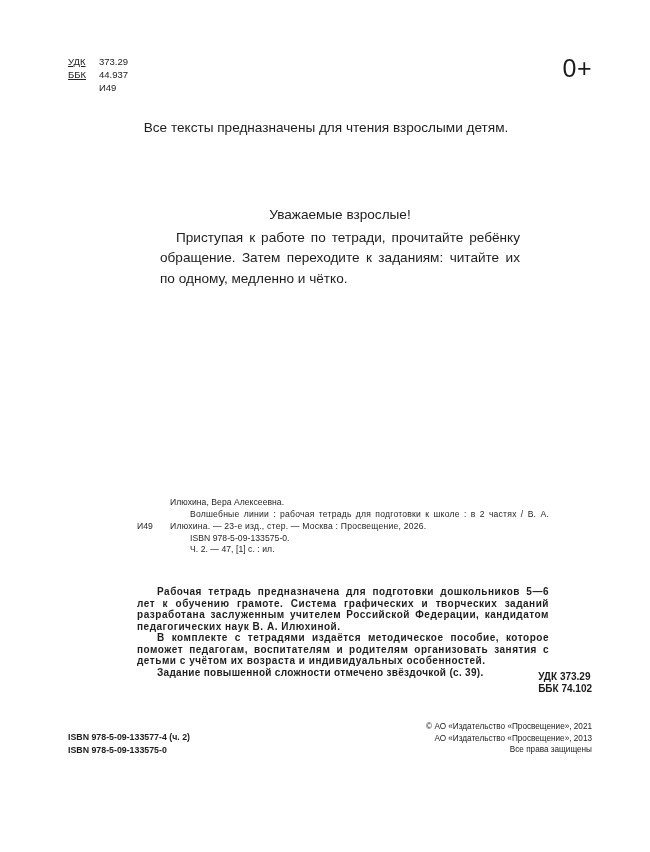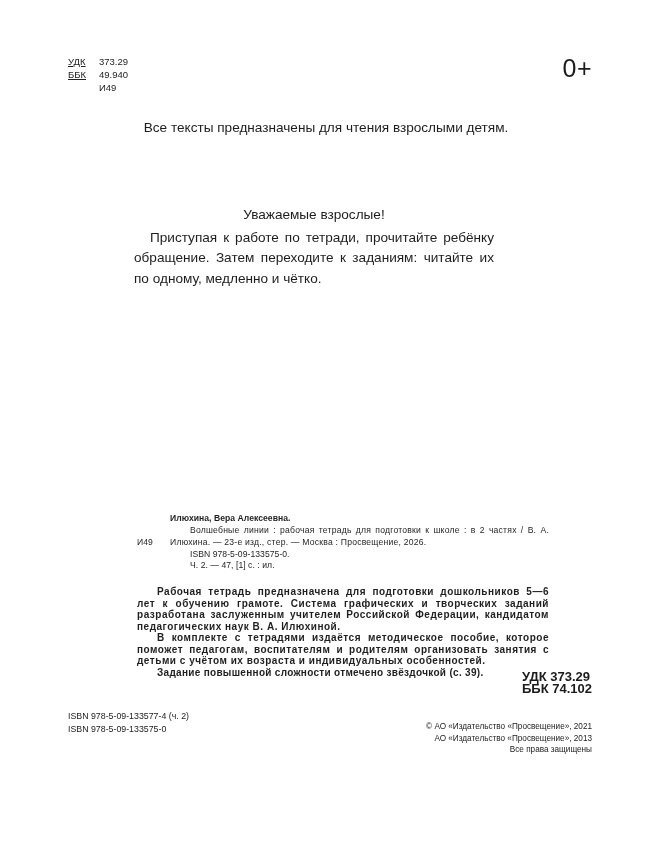--- a/index.html
+++ b/index.html
@@ -67,21 +67,21 @@
     width: 396px;
     text-align: center;
     font-size: 13.6px;
     line-height: 20px;
     color: #1d1d1d;
   }
 
   
   .address-block {
     position: absolute;
-    left: 134px;
+    left: 160px;
     top: 205px;
     width: 360px;
     font-size: 13.6px;
     line-height: 20.5px;
     color: #1d1d1d;
   }
   .address-heading {
     text-align: center;
     margin-bottom: 2px;
   }
@@ -95,24 +95,23 @@
   .biblio {
     position: absolute;
     left: 137px;
     top: 497px;
     width: 412px;
     font-size: 8.6px;
     line-height: 11.6px;
     color: #1f1f1f;
   }
   .biblio-author {
-    font-weight: bold;
+    font-weight: normal;
     margin-left: 33px;
     letter-spacing: 0.04px;
-    margin-top: 16px;
   }
   .biblio-desc-wrap {
     position: relative;
     margin-top: 0.5px;
   }
   .shelf-mark {
     position: absolute;
     left: 0;
     top: 11.6px;
     width: 30px;
@@ -154,34 +153,34 @@
   .annotation p.tight {
     letter-spacing: 0.3px;
   }
 
   
   .codes-repeat {
     position: absolute;
     right: 58px;
     top: 671px;
     text-align: left;
-    font-size: 13px;
+    font-size: 10px;
     line-height: 12.4px;
     font-weight: bold;
     color: #1b1b1b;
   }
 
   
   .isbn-bottom {
     position: absolute;
     left: 68px;
-    top: 710px;
+    top: 731px;
     font-size: 8.8px;
     line-height: 12.6px;
-    font-weight: normal;
+    font-weight: bold;
     color: #1b1b1b;
   }
 
   
   .copyright {
     position: absolute;
     right: 58px;
     top: 721px;
     width: 205px;
     text-align: right;
@@ -196,21 +195,21 @@
 
 <div class="page">
 
   <div class="class-codes">
     <div class="class-row">
       <span class="class-label">УДК</span>
       <span class="class-value">373.29</span>
     </div>
     <div class="class-row">
       <span class="class-label">ББК</span>
-      <span class="class-value">49.940</span>
+      <span class="class-value">44.937</span>
     </div>
     <div class="class-row shelf">
       <span class="class-label">ББК</span>
       <span class="class-value">И49</span>
     </div>
   </div>
 
   <div class="age-rating">0+</div>
 
   <div class="notice">Все тексты предназначены для чтения взрослыми детям.</div>

